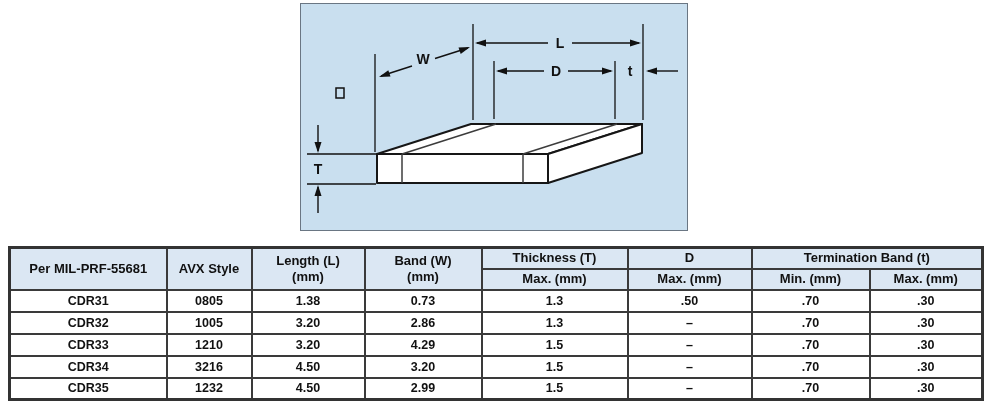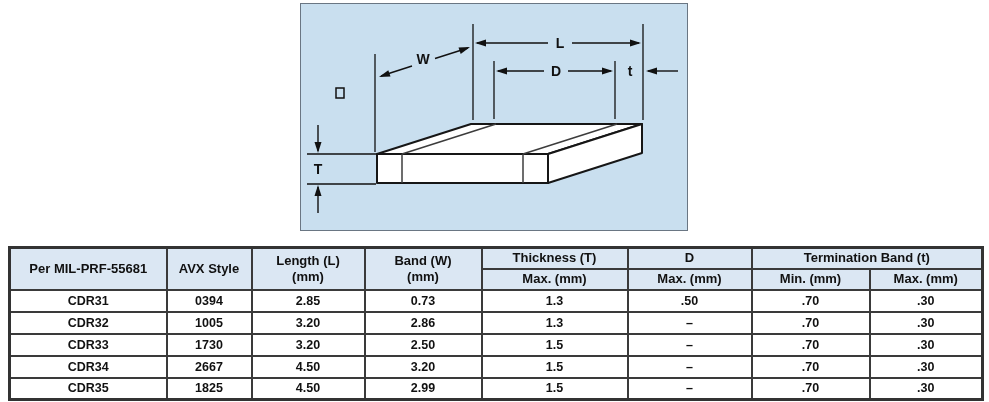--- a/index.html
+++ b/index.html
@@ -152,61 +152,61 @@
     <tr>
       <th>Max. (mm)</th>
       <th>Max. (mm)</th>
       <th>Min. (mm)</th>
       <th>Max. (mm)</th>
     </tr>
   </thead>
   <tbody>
     <tr>
       <td>CDR31</td>
-      <td>0394</td>
-      <td>2.85</td>
+      <td>0805</td>
+      <td>1.38</td>
       <td>0.73</td>
       <td>1.3</td>
       <td>.50</td>
       <td>.70</td>
       <td>.30</td>
     </tr>
     <tr>
       <td>CDR32</td>
       <td>1005</td>
       <td>3.20</td>
       <td>2.86</td>
       <td>1.3</td>
       <td>–</td>
       <td>.70</td>
       <td>.30</td>
     </tr>
     <tr>
       <td>CDR33</td>
-      <td>1730</td>
+      <td>1210</td>
       <td>3.20</td>
-      <td>2.50</td>
+      <td>4.29</td>
       <td>1.5</td>
       <td>–</td>
       <td>.70</td>
       <td>.30</td>
     </tr>
     <tr>
       <td>CDR34</td>
-      <td>2667</td>
+      <td>3216</td>
       <td>4.50</td>
       <td>3.20</td>
       <td>1.5</td>
       <td>–</td>
       <td>.70</td>
       <td>.30</td>
     </tr>
     <tr>
       <td>CDR35</td>
-      <td>1825</td>
+      <td>1232</td>
       <td>4.50</td>
       <td>2.99</td>
       <td>1.5</td>
       <td>–</td>
       <td>.70</td>
       <td>.30</td>
     </tr>
   </tbody>
 </table>
 

